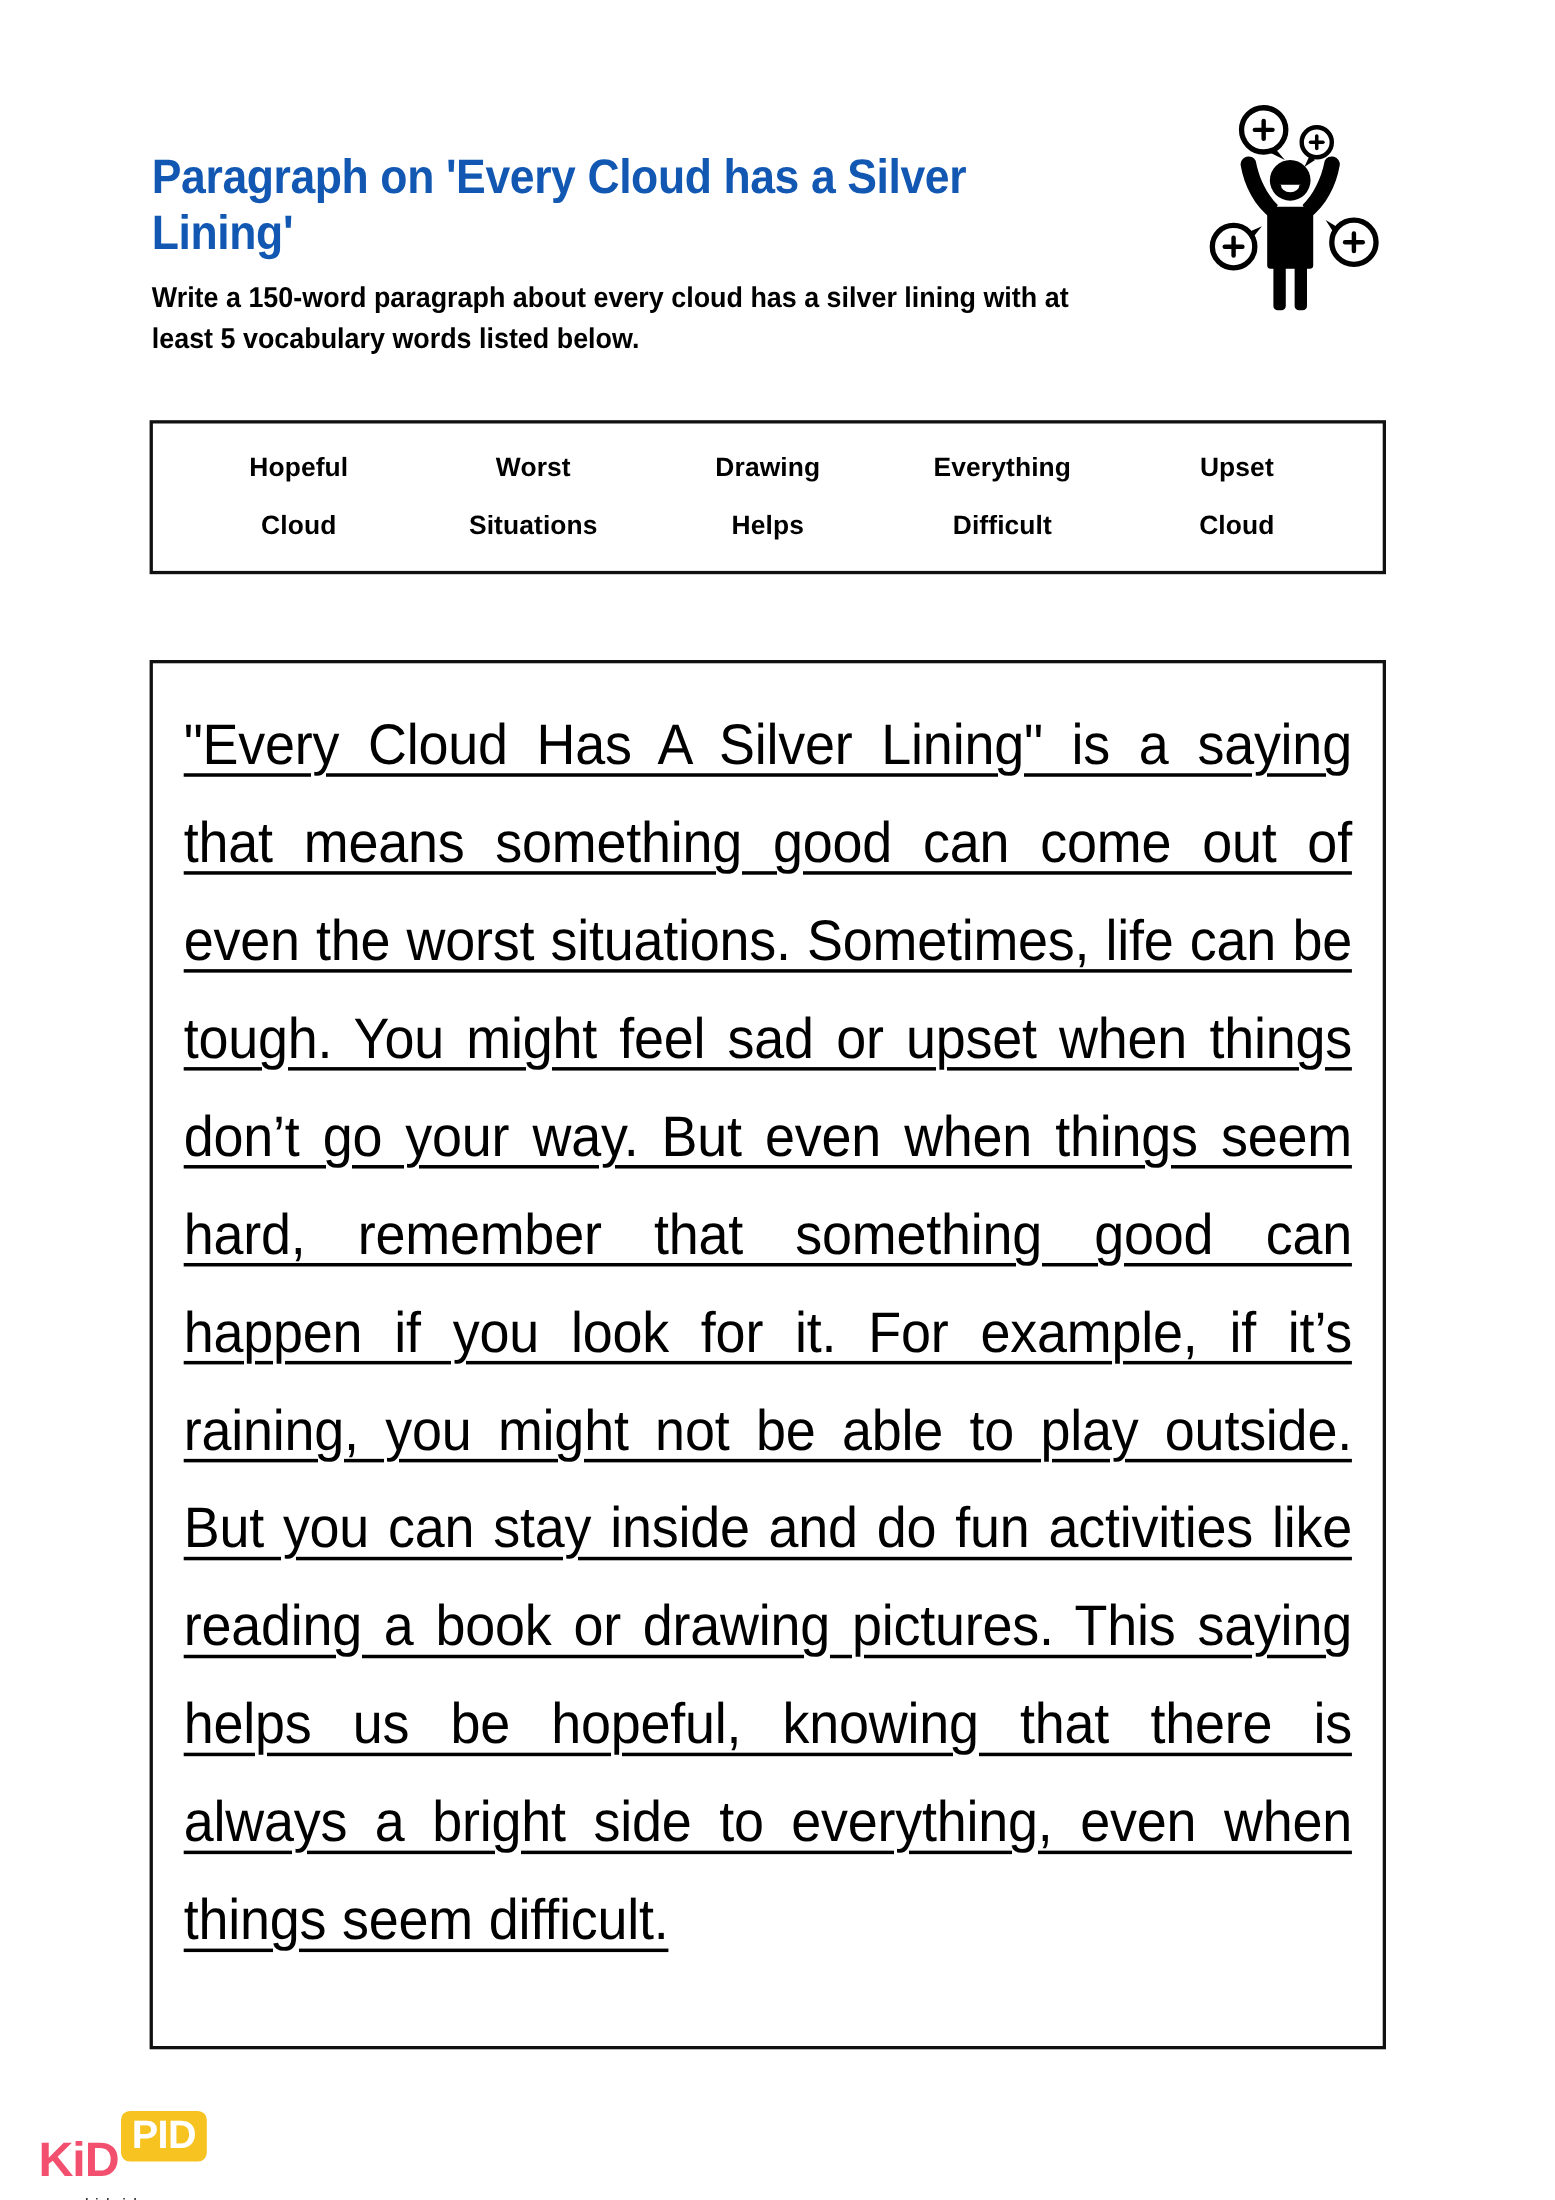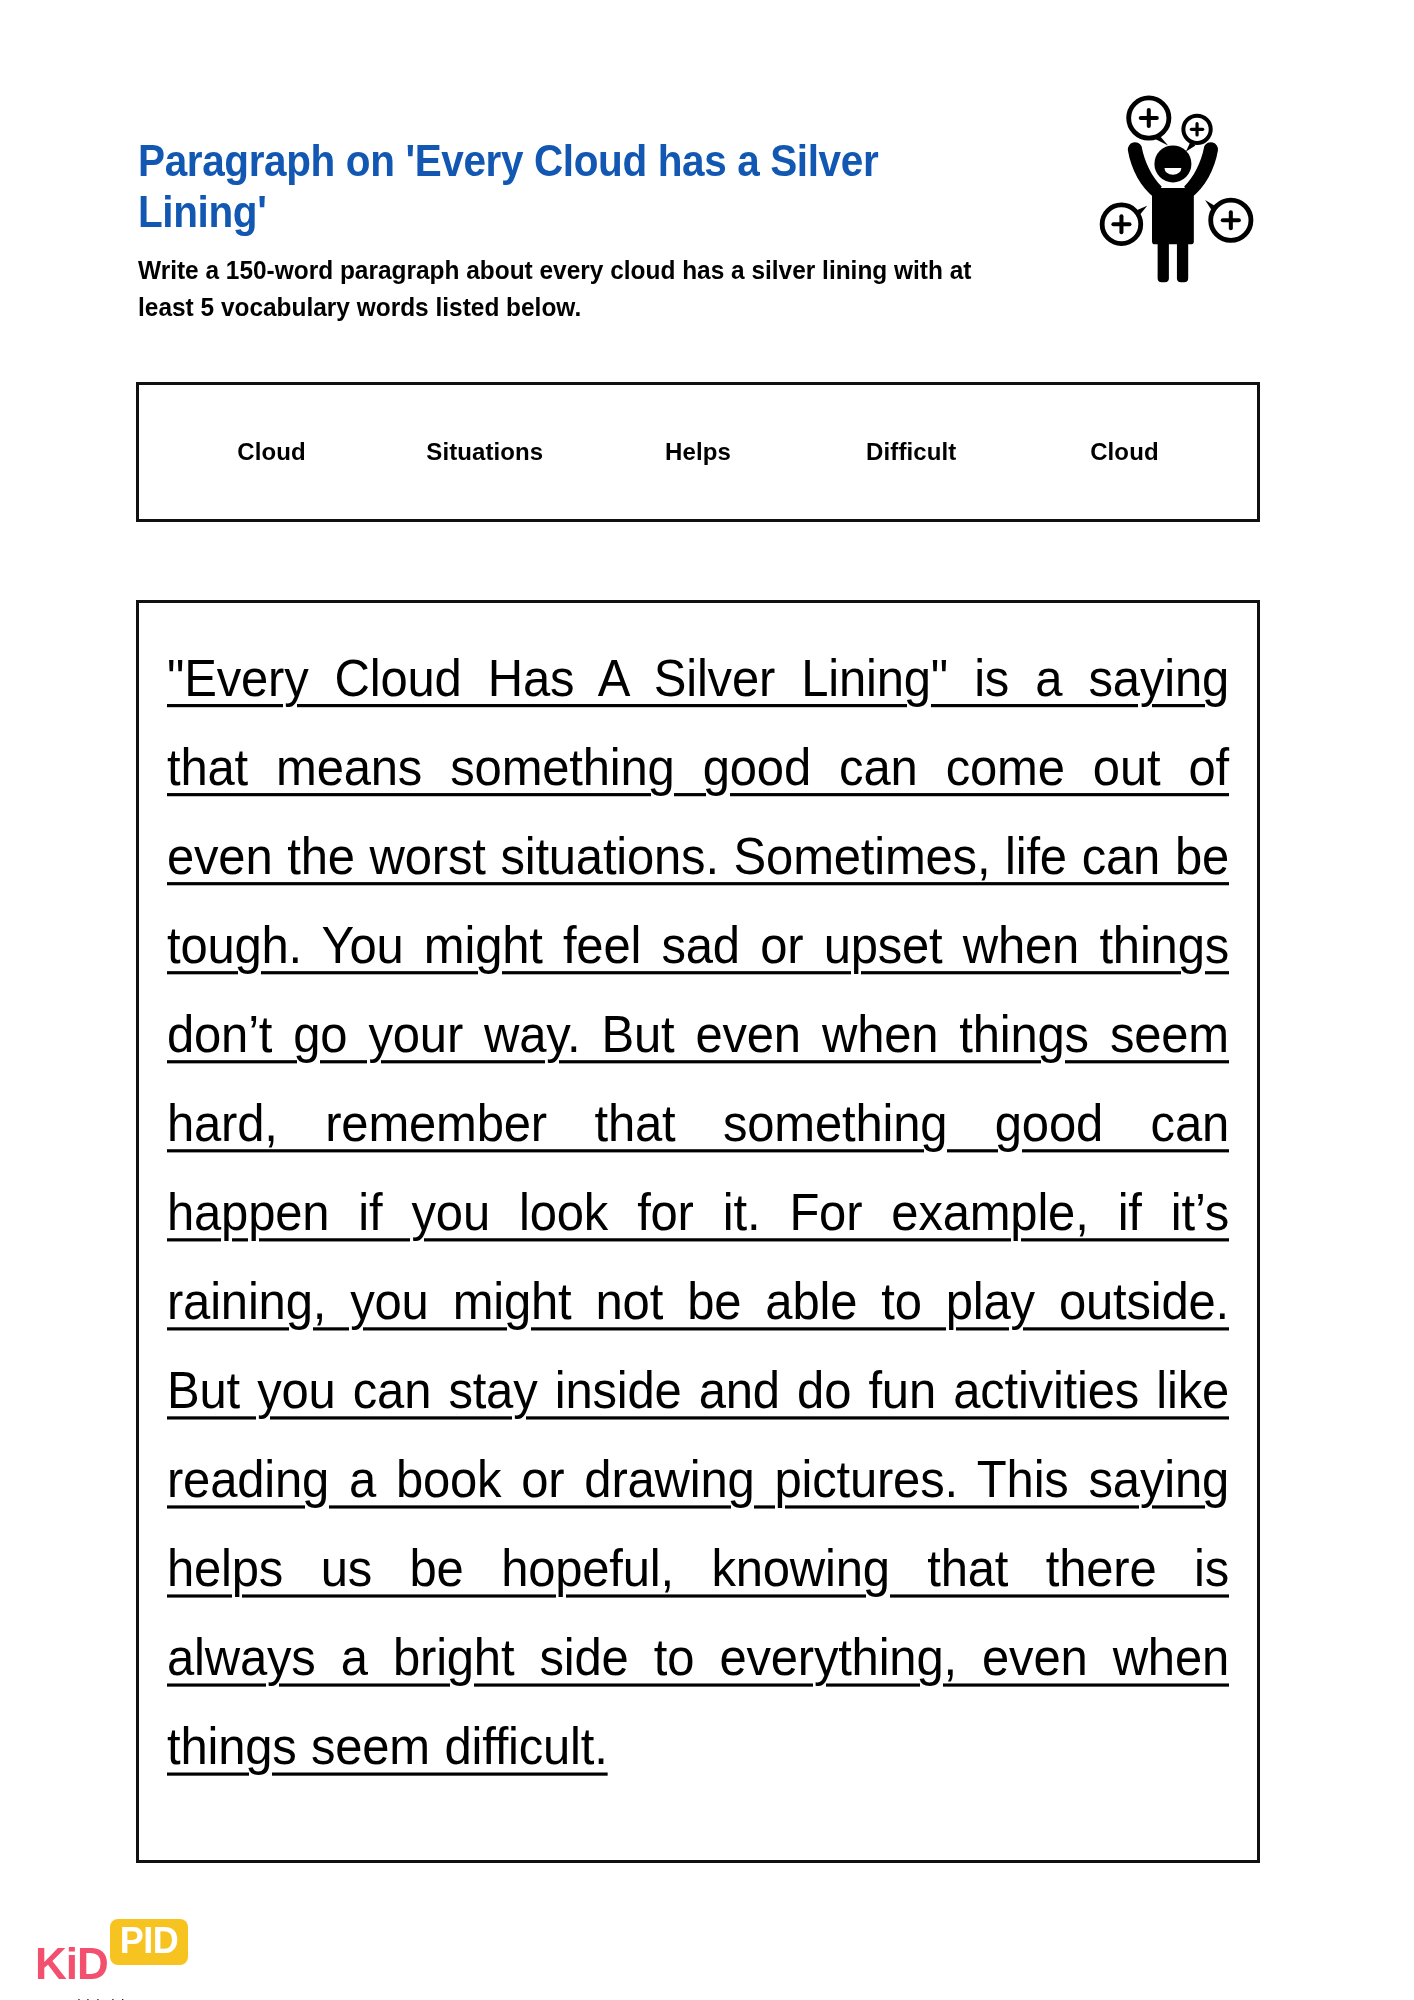--- a/index.html
+++ b/index.html
@@ -260,20 +260,27 @@
         <g stroke="#000000" stroke-width="5" stroke-linecap="round">
           <line x1="180" y1="175" x2="200" y2="175"></line>
           <line x1="190" y1="165" x2="190" y2="185"></line>
         </g>
       </svg>
     </div>
   </div>
 
   <div class="vocab-box">
     <div class="vocab-row">
+      <div class="vocab-cell">Hopeful</div>
+      <div class="vocab-cell">Worst</div>
+      <div class="vocab-cell">Drawing</div>
+      <div class="vocab-cell">Everything</div>
+      <div class="vocab-cell">Upset</div>
+    </div>
+    <div class="vocab-row">
       <div class="vocab-cell">Cloud</div>
       <div class="vocab-cell">Situations</div>
       <div class="vocab-cell">Helps</div>
       <div class="vocab-cell">Difficult</div>
       <div class="vocab-cell">Cloud</div>
     </div>
   </div>
 
   <div class="answer-box">
     <div class="answer-text">"Every Cloud Has A Silver Lining" is a saying that means something good can come out of even the worst situations. Sometimes, life can be tough. You might feel sad or upset when things don’t go your way. But even when things seem hard, remember that something good can happen if you look for it. For example, if it’s raining, you might not be able to play outside. But you can stay inside and do fun activities like reading a book or drawing pictures. This saying helps us be hopeful, knowing that there is always a bright side to everything, even when things seem difficult.</div>

